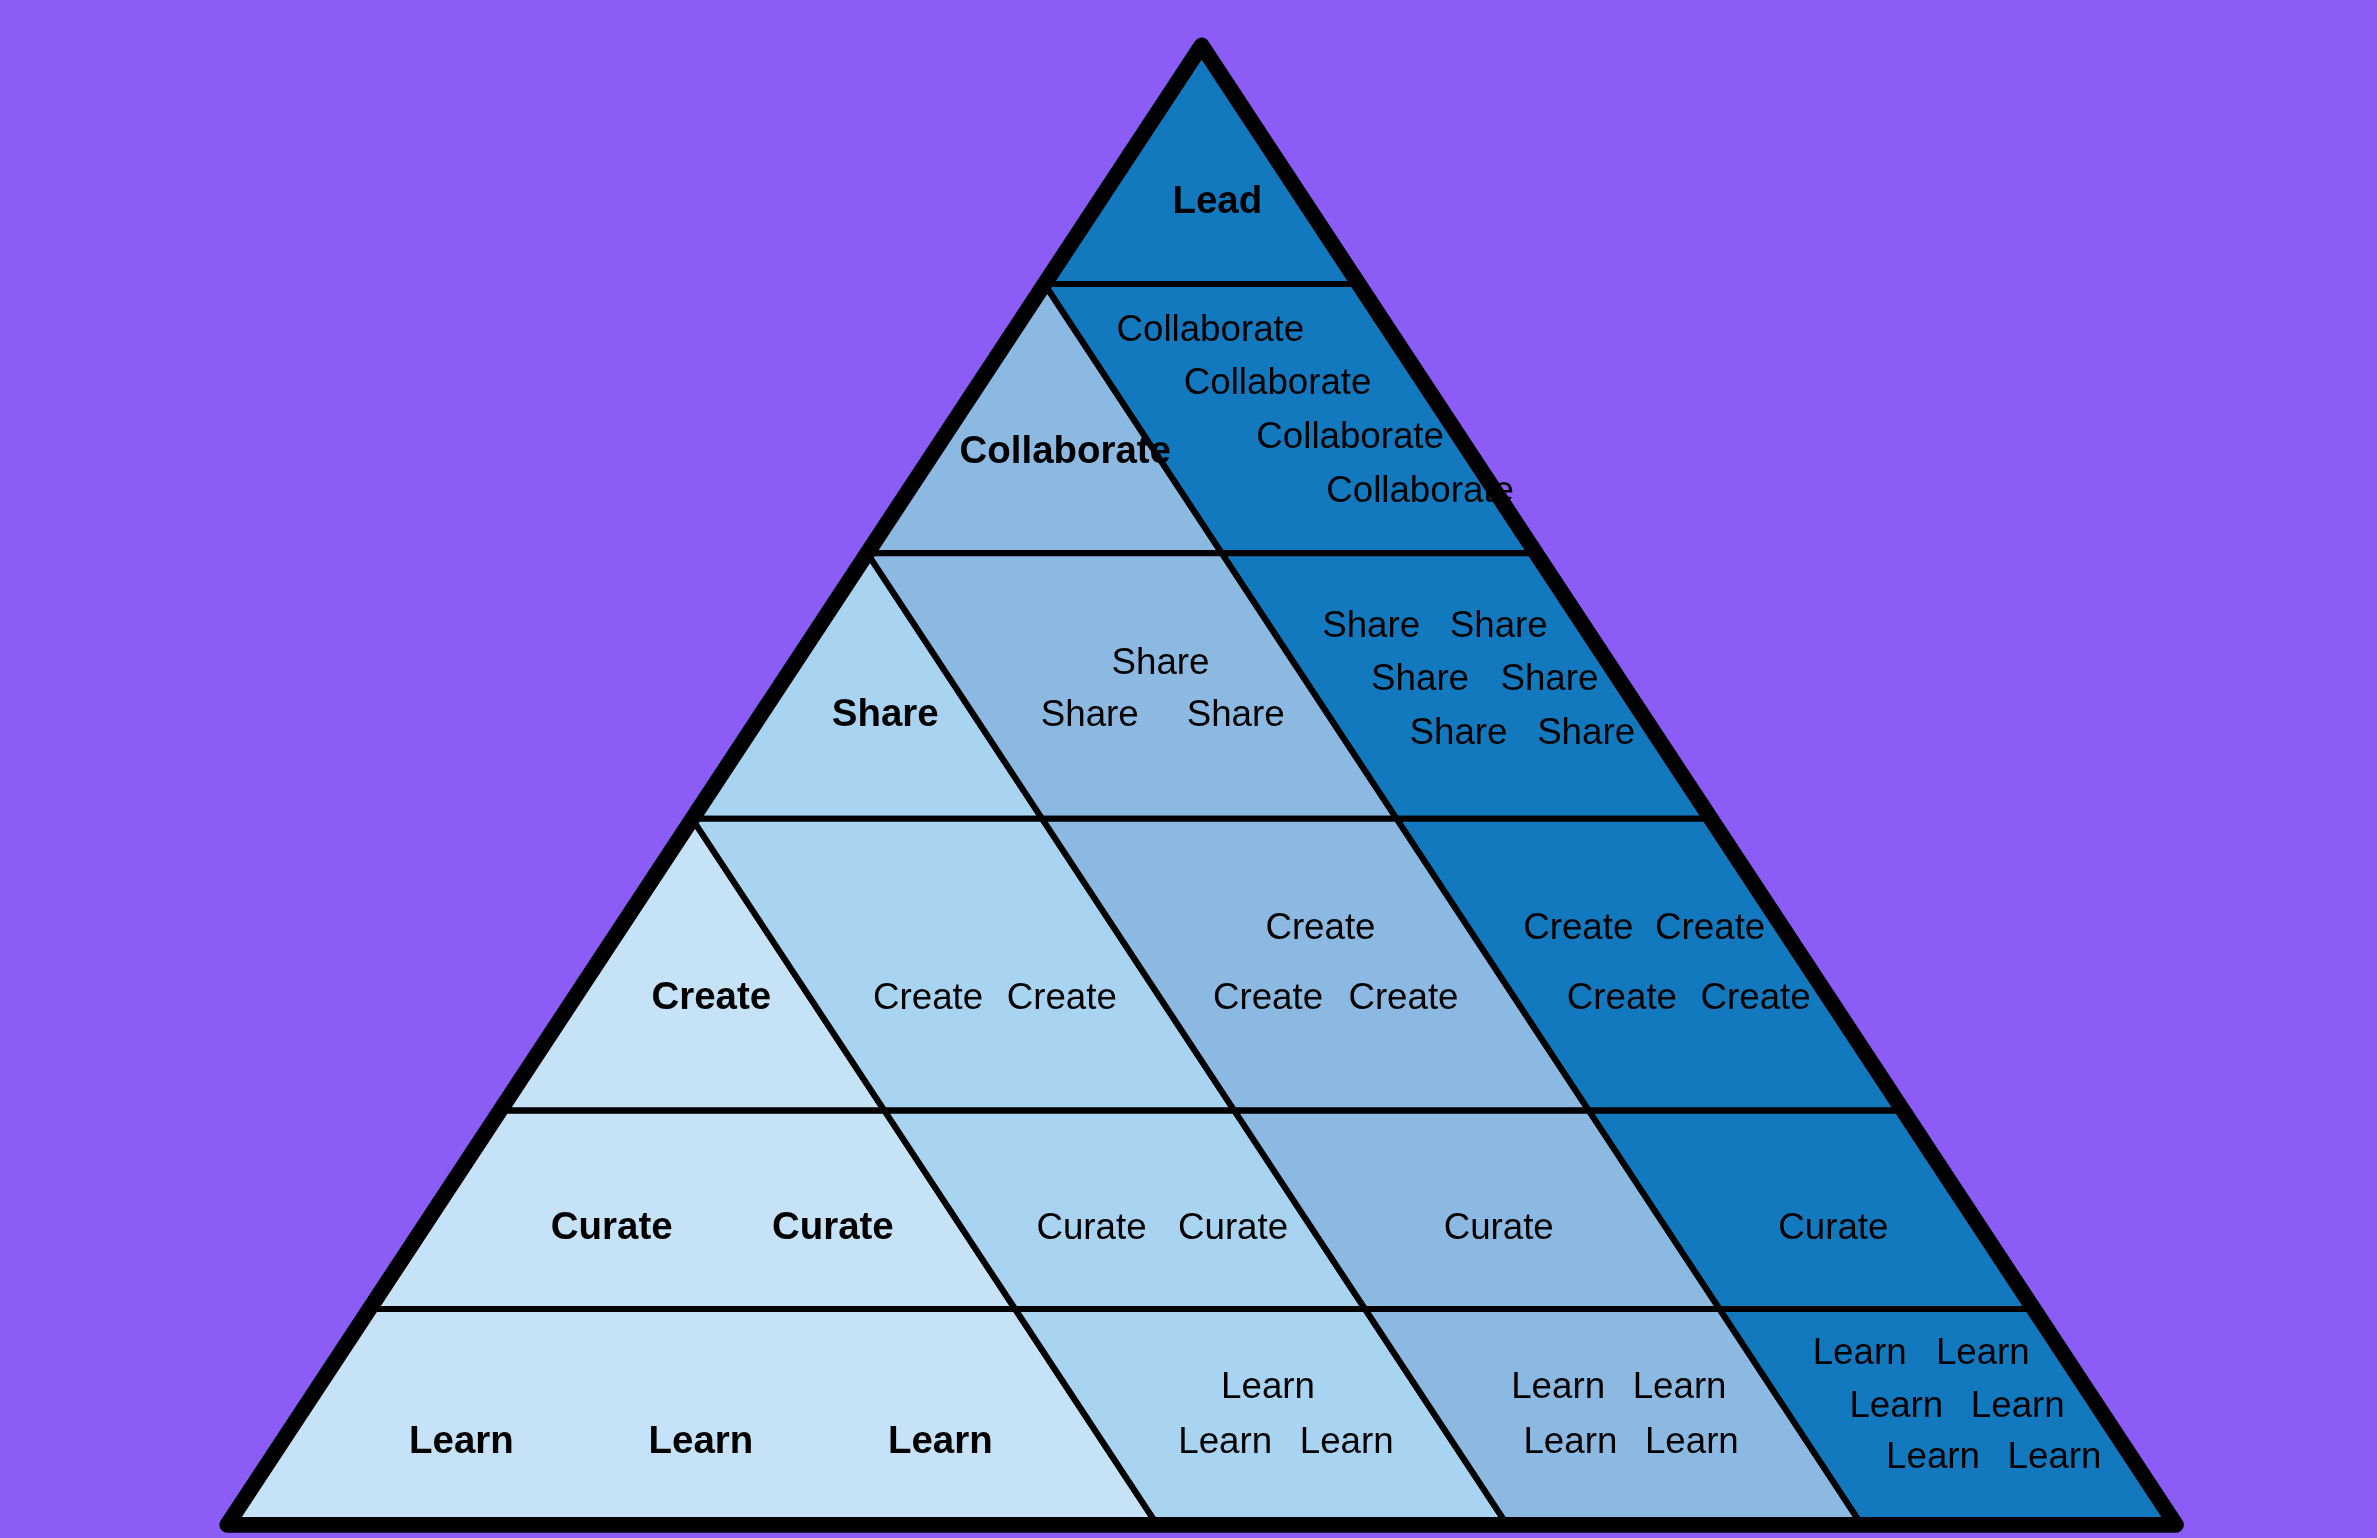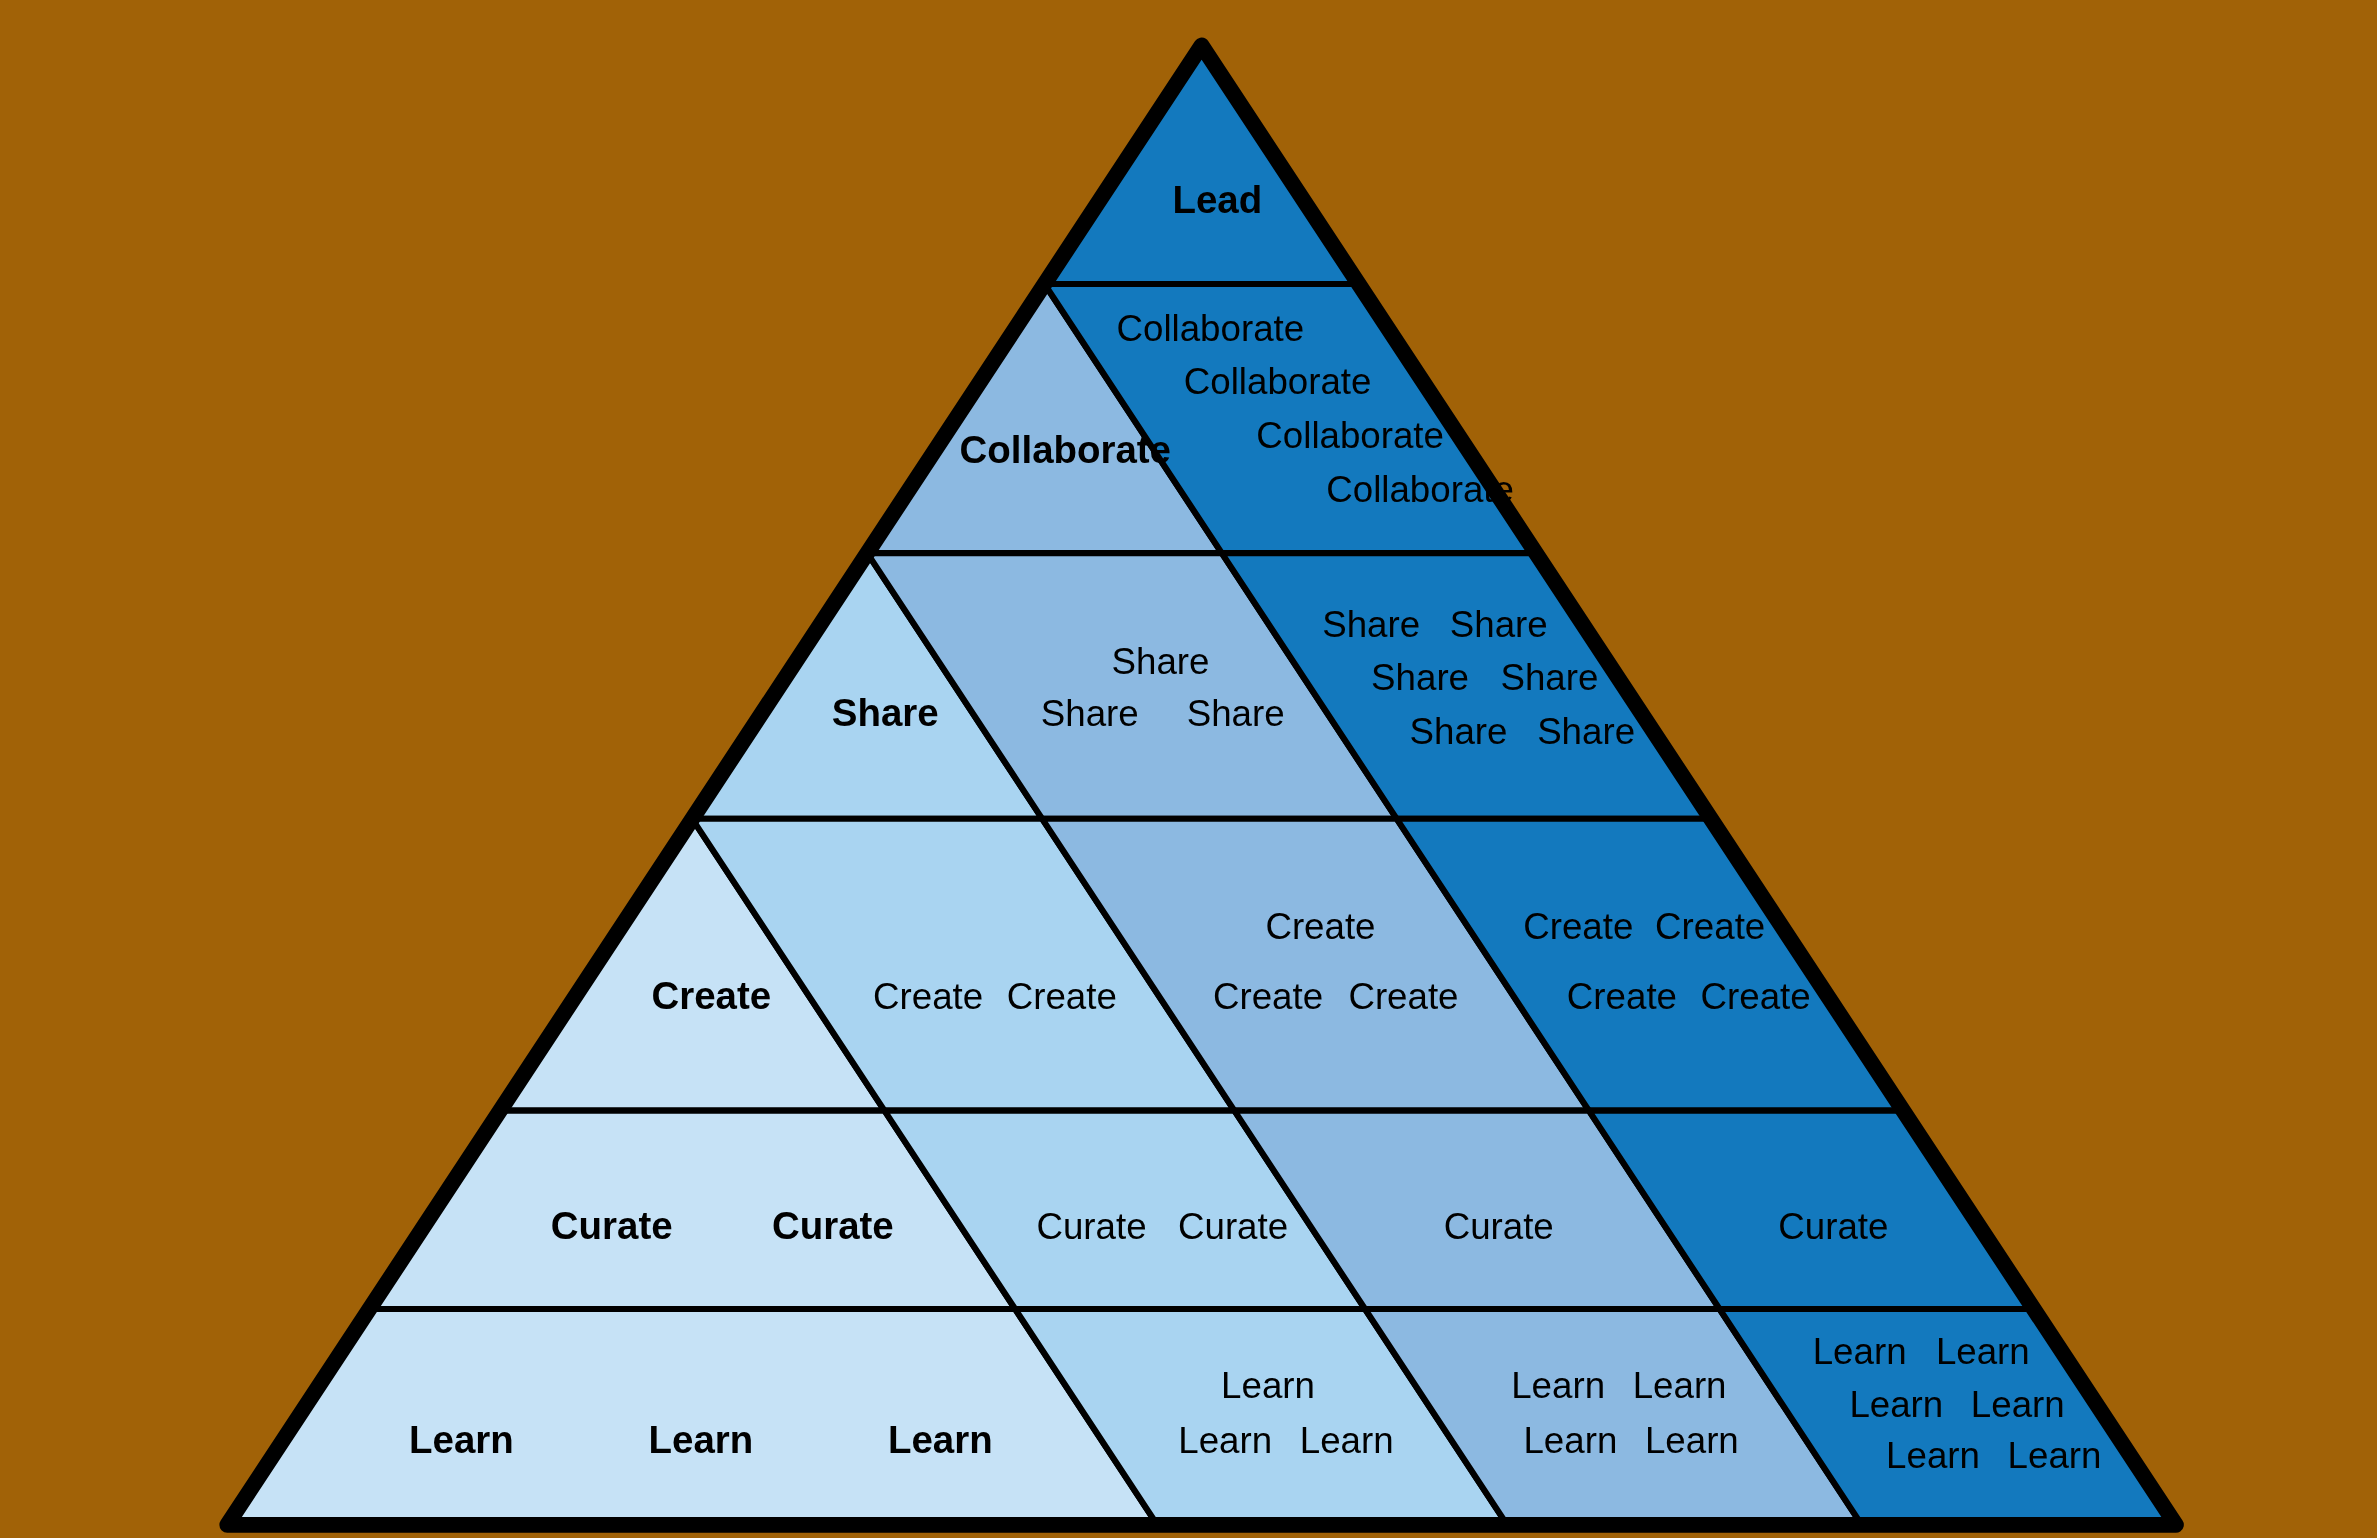--- a/index.html
+++ b/index.html
@@ -4,21 +4,21 @@
 <style>
   html, body {
     margin: 0;
     padding: 0;
     background: #ffffff;
   }
   .canvas {
     position: relative;
     width: 2377px;
     height: 1538px;
-    background: #a16207;
+    background: #8b5cf6;
     overflow: hidden;
   }
   svg.pyramid {
     display: block;
     width: 2377px;
     height: 1538px;
   }
   svg.pyramid text {
     font-family: "Liberation Sans", "DejaVu Sans", sans-serif;
     font-size: 42px;

